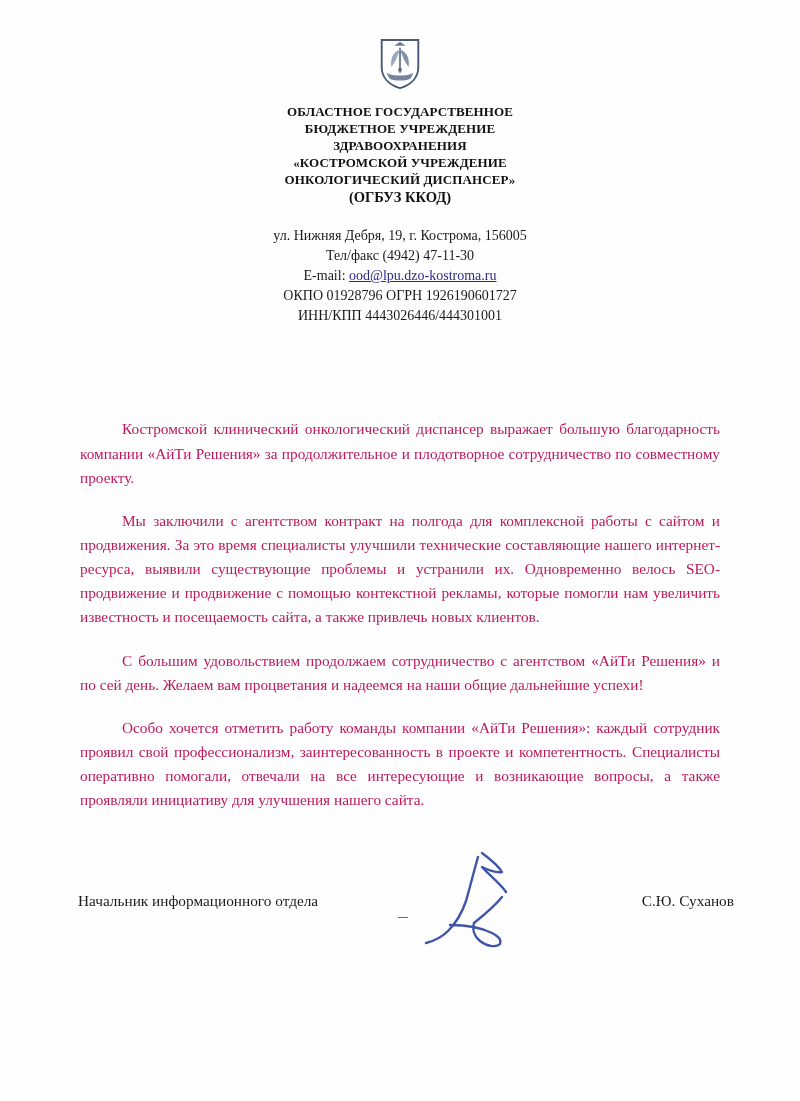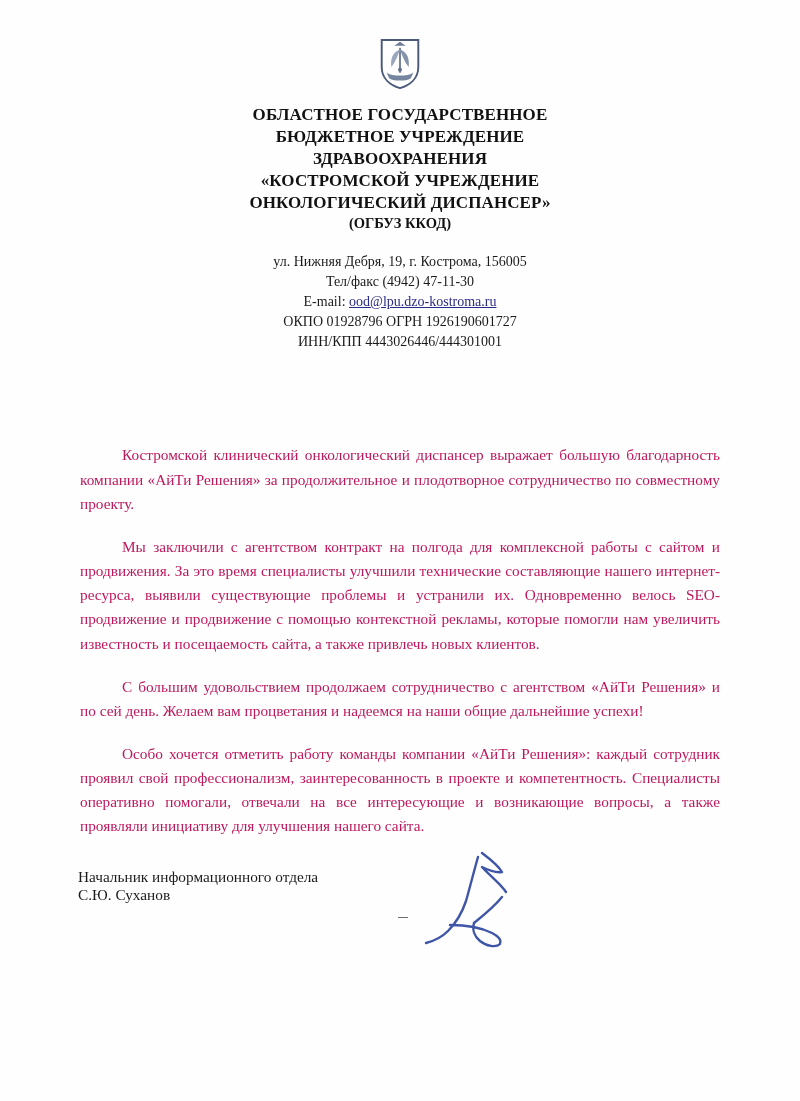--- a/index.html
+++ b/index.html
@@ -30,21 +30,21 @@
 
   .emblem {
     width: 44px;
     height: 52px;
     margin: 0 auto 14px auto;
     display: block;
   }
 
   .org-name {
     font-weight: bold;
-    font-size: 17px;
+    font-size: 13px;
     line-height: 1.30;
     letter-spacing: 0.1px;
     color: #111;
   }
   .org-name div { white-space: nowrap; }
 
   .org-short {
     font-weight: bold;
     font-size: 14.5px;
     line-height: 1.35;
@@ -80,26 +80,25 @@
   }
   .content p.wide-spread {
     
   }
 
   
   .sign-row {
     position: absolute;
     left: 78px;
     right: 66px;
-    top: 868px;
+    top: 892px;
     display: flex;
     justify-content: space-between;
     font-size: 15.3px;
     color: #1c1c1c;
-    flex-direction: column;
   }
   .sign-title { white-space: nowrap; }
   .sign-name { white-space: nowrap; }
 
   .signature-svg {
     position: absolute;
     left: 390px;
     top: 845px;
     width: 190px;
     height: 110px;

